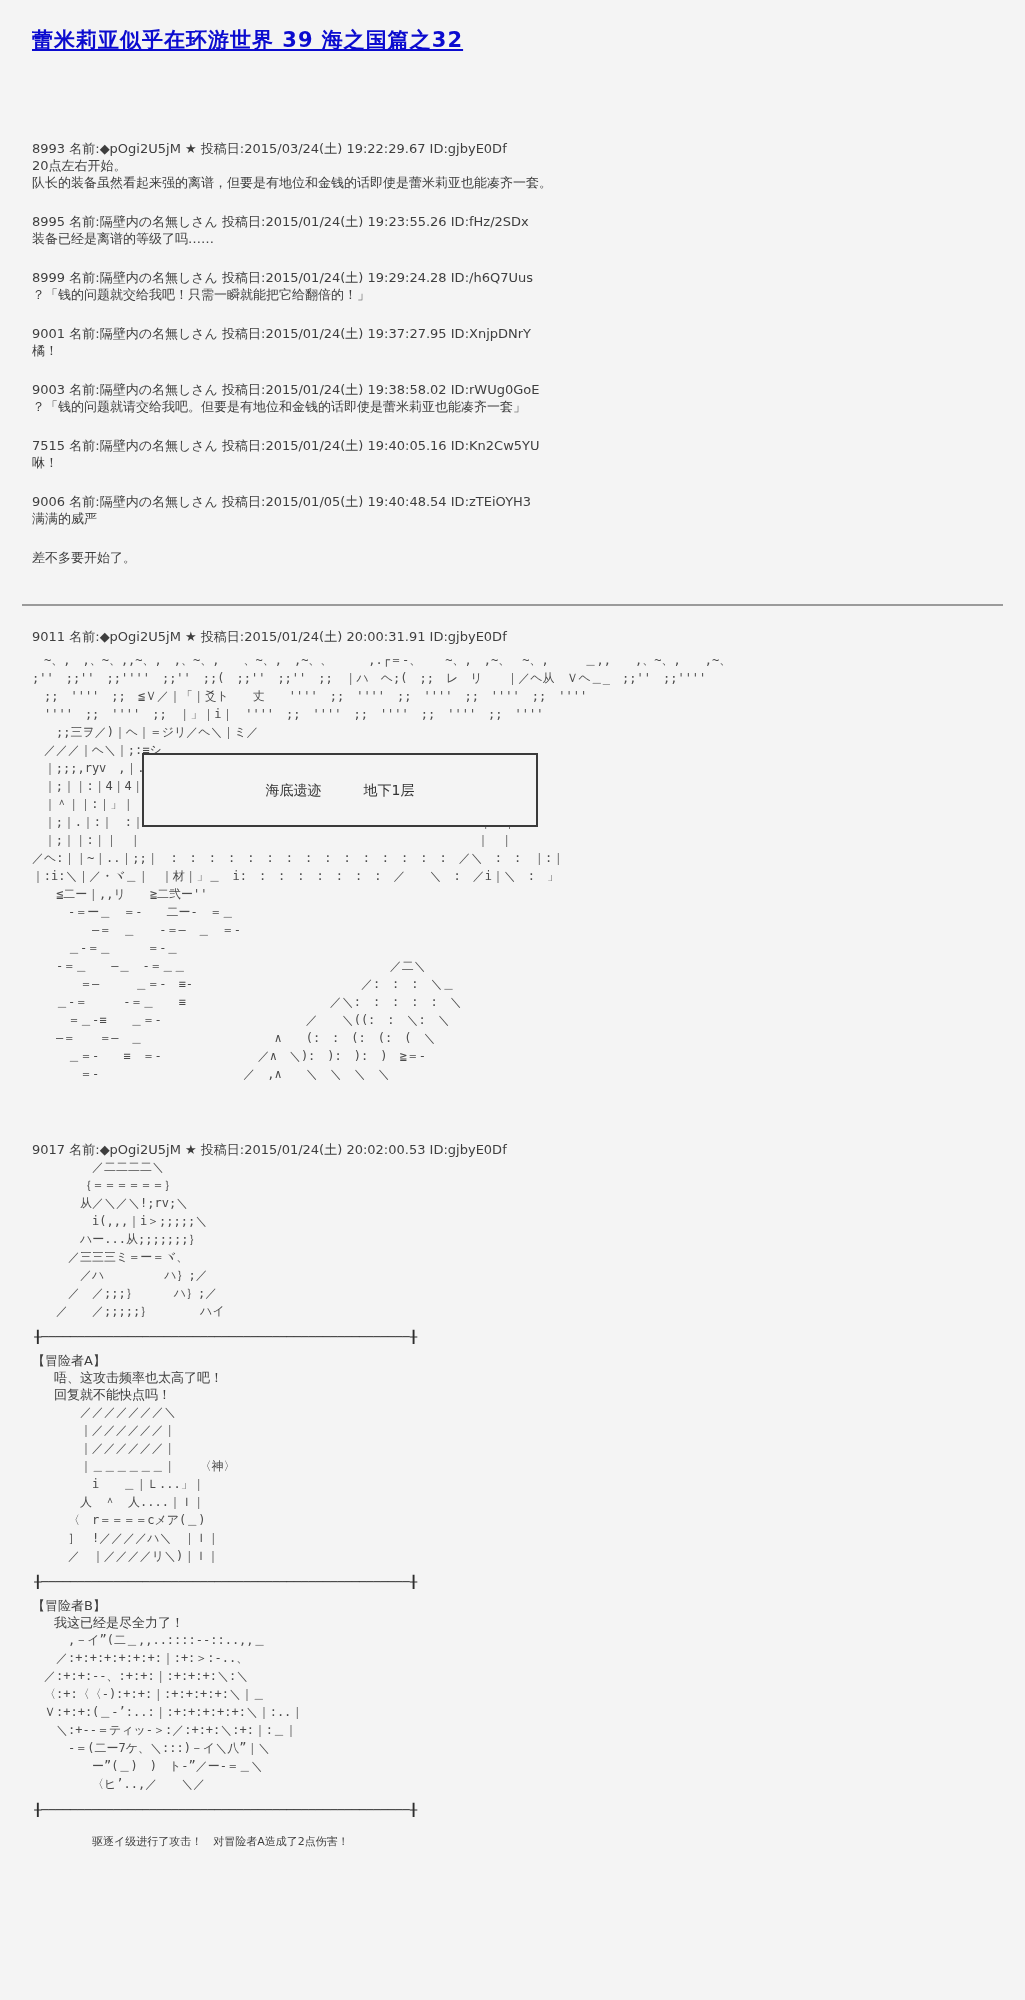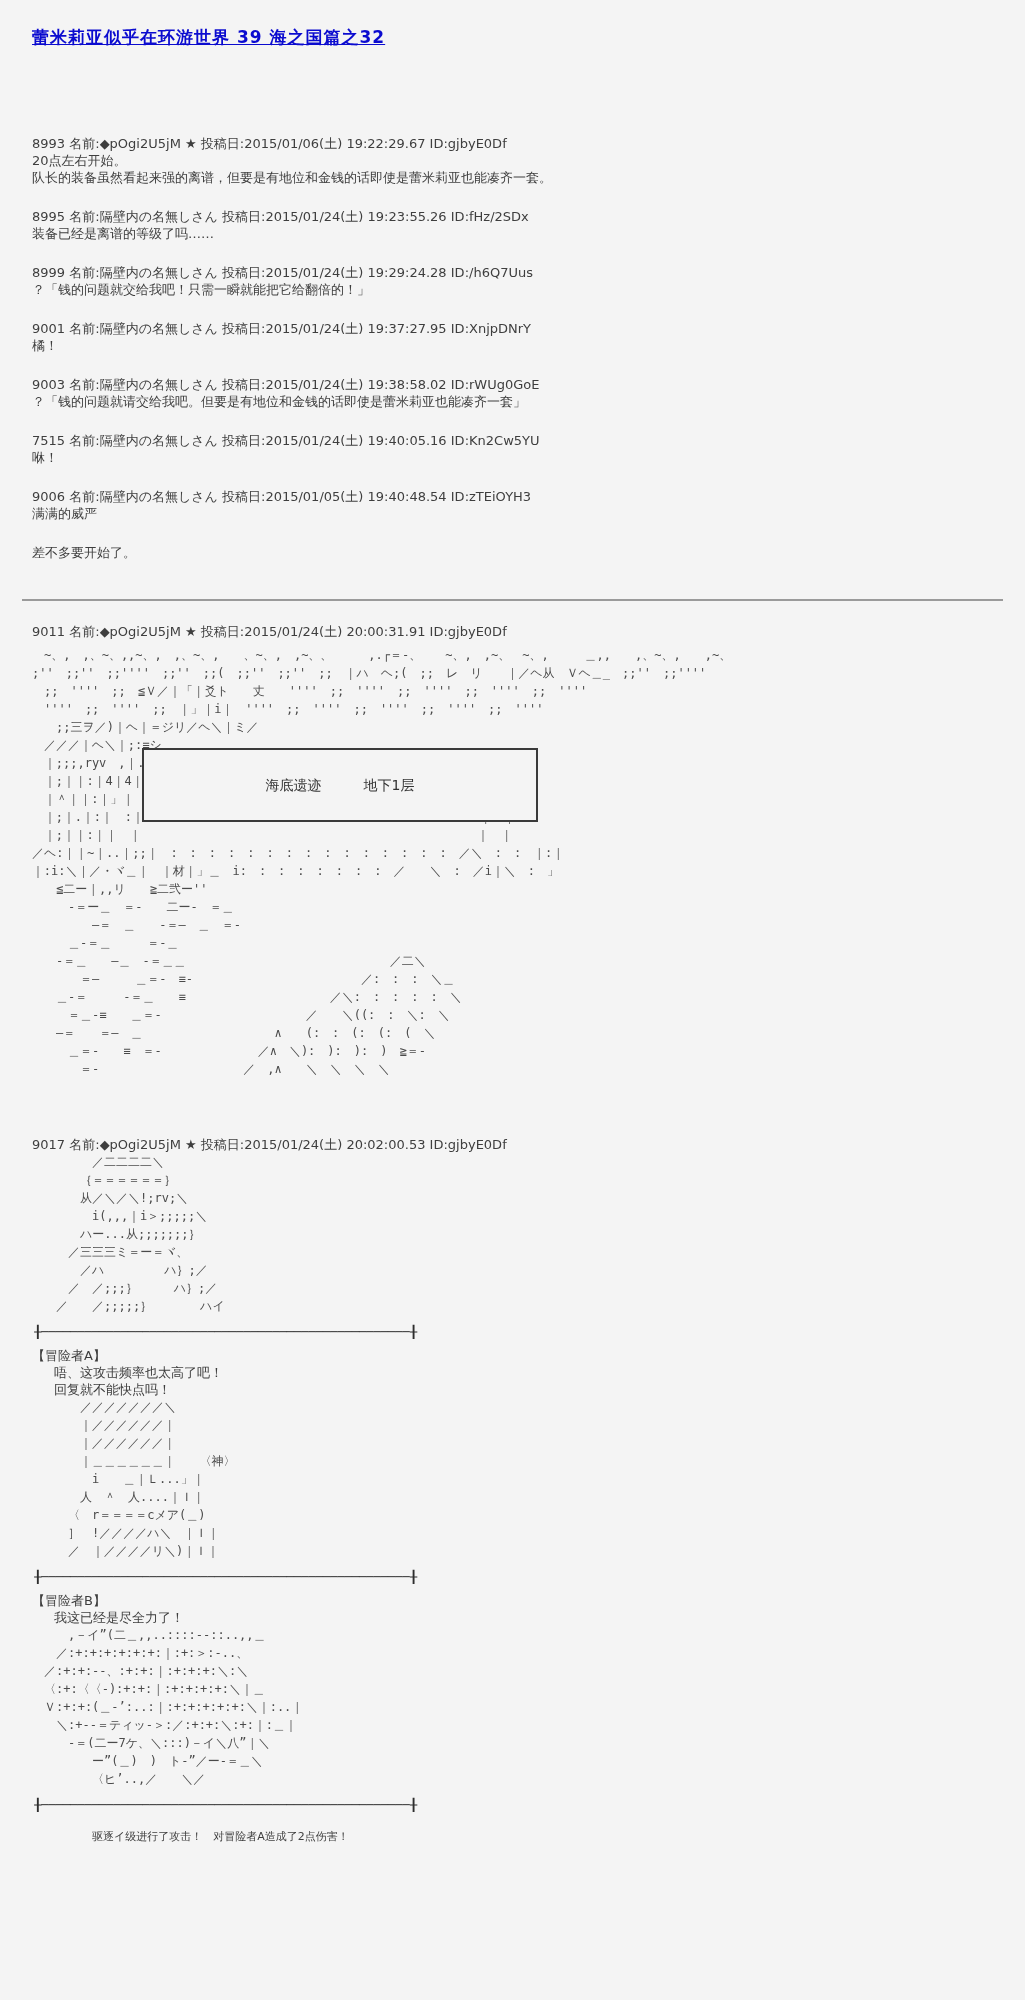--- a/index.html
+++ b/index.html
@@ -4,21 +4,21 @@
 <style>
   html,body{margin:0;padding:0;}
   body{
     width:1025px;height:2000px;overflow:hidden;box-sizing:border-box;
     background:#f4f4f4;color:#3e3e3e;
     font-family:"DejaVu Sans","Liberation Sans",sans-serif;
     padding:26px 0 0 32px;
   }
   .title{
     display:inline-block;
-    font-size:17px;font-weight:bold;color:#0b0bcf;
+    font-size:21px;font-weight:bold;color:#0b0bcf;
     text-decoration:underline;letter-spacing:1px;
   }
   .thread{margin-top:86px;}
   .post{margin-bottom:22px;font-size:13px;line-height:17px;}
   .post-header{white-space:pre;}
   .post-body{white-space:pre-line;}
   .sep-hr{height:2px;background:#9a9a9a;width:981px;margin:38px 0 22px -10px;border:0;}
   pre.aa{
     margin:0;padding:0;
     font-family:"DejaVu Sans Mono","Liberation Mono",monospace;
@@ -46,21 +46,21 @@
 </head>
 <body>
 
 
 
 <a class="title" href="#">蕾米莉亚似乎在环游世界 39 海之国篇之32</a>
 
 <div class="thread">
 
   <div class="post">
-    <div class="post-header"><span>8993</span> <span><span>名前:</span><span>◆pOgi2U5jM ★</span></span> <span><span>投稿日:</span><span>2015/01/06(土) 19:22:29.67</span></span> <span><span>ID:</span><span>gjbyE0Df</span></span></div>
+    <div class="post-header"><span>8993</span> <span><span>名前:</span><span>◆pOgi2U5jM ★</span></span> <span><span>投稿日:</span><span>2015/03/24(土) 19:22:29.67</span></span> <span><span>ID:</span><span>gjbyE0Df</span></span></div>
     <div class="post-body">20点左右开始。
 队长的装备虽然看起来强的离谱，但要是有地位和金钱的话即使是蕾米莉亚也能凑齐一套。</div>
   </div>
 
   <div class="post">
     <div class="post-header"><span>8995</span> <span><span>名前:</span><span>隔壁内の名無しさん</span></span> <span><span>投稿日:</span><span>2015/01/24(土) 19:23:55.26</span></span> <span><span>ID:</span><span>fHz/2SDx</span></span></div>
     <div class="post-body">装备已经是离谱的等级了吗……</div>
   </div>
 
   <div class="post">

